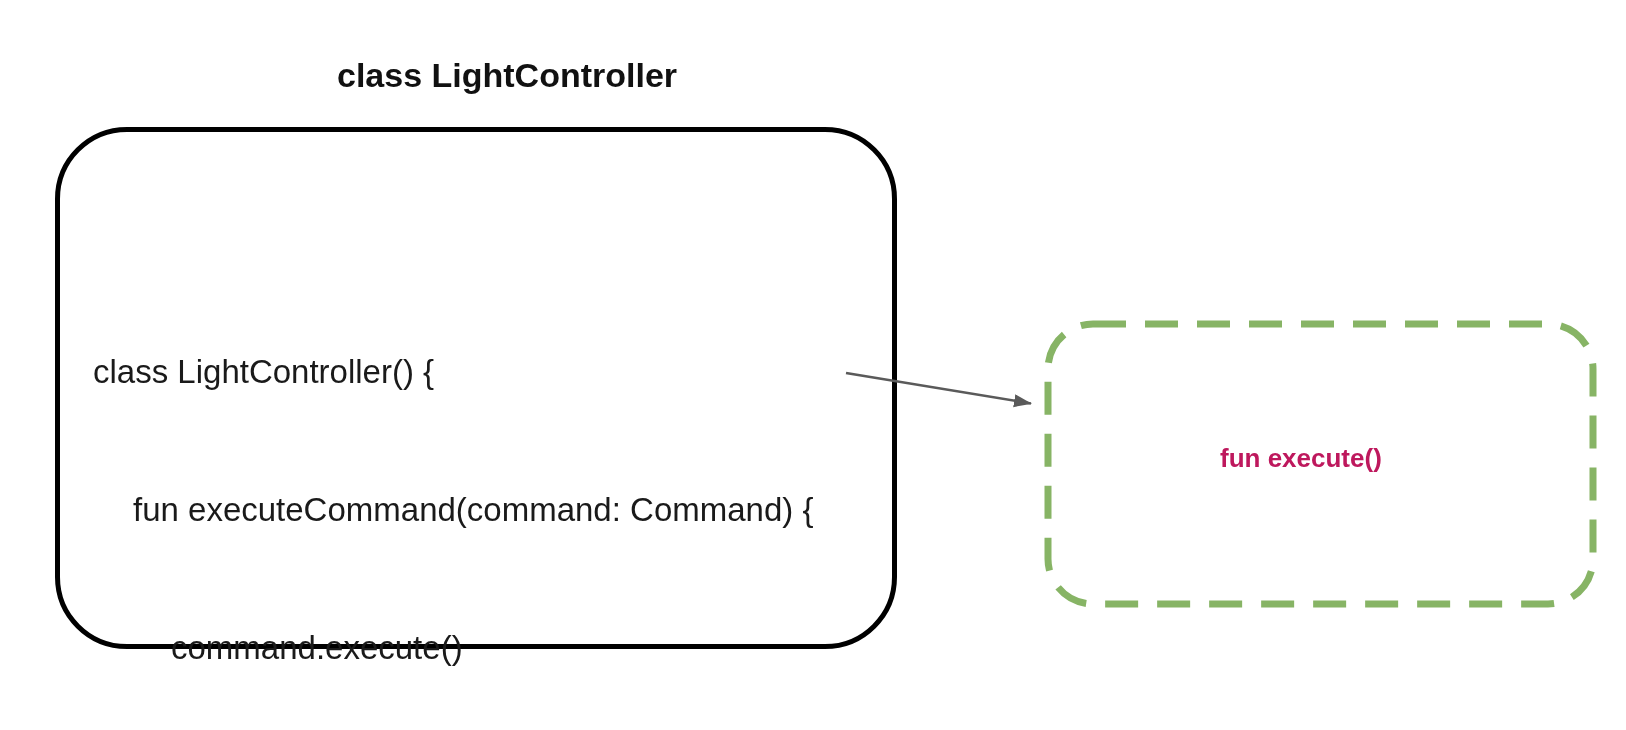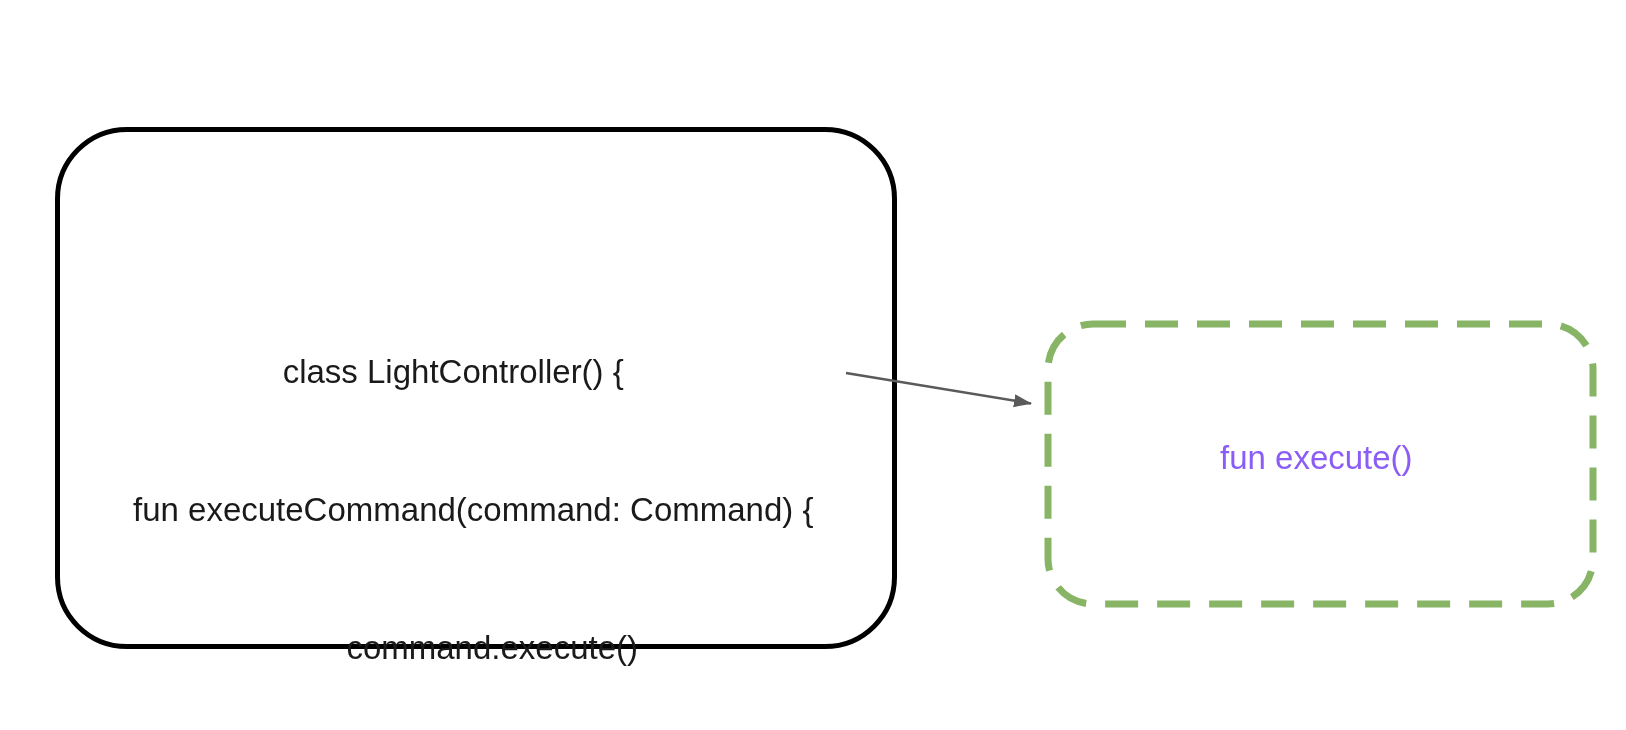--- a/index.html
+++ b/index.html
@@ -42,49 +42,50 @@
     position: absolute;
     left: 93px;
     top: 257px;
     font-size: 33px;
     line-height: 46px;
     font-weight: 400;
     color: #1a1a1a;
     white-space: pre;
   }
   .code-line { height: 46px; }
-  .ind0 { padding-left: 0; text-align: center; }
+  .ind0 { padding-left: 0; }
   .ind1 { padding-left: 40px; text-align: center; }
-  .ind2 { padding-left: 78px; text-align: center; }
+  .ind2 { padding-left: 78px; }
 
   .interface-method {
     position: absolute;
     left: 1220px;
     top: 438px;
-    font-size: 33px;
-    font-weight: 400;
+    font-size: 26px;
+    font-weight: 700;
     line-height: 40px;
     white-space: nowrap;
-    color: #8b5cf6;
+    color: #be185d;
   }
 
   .overlay-svg {
     position: absolute;
     left: 0;
     top: 0;
     width: 1626px;
     height: 730px;
     pointer-events: none;
   }
 </style>
 </head>
 <body>
 
 <div class="canvas">
 
+  <div class="box-title title-class">class LightController</div>
 
   <div class="class-box"></div>
 
   <div class="code-block">
     <div class="code-line ind0">class LightController() {</div>
     <div class="code-line ind1">fun executeCommand(command: Command) {</div>
     <div class="code-line ind2">command.execute()</div>
     
     
   </div>

